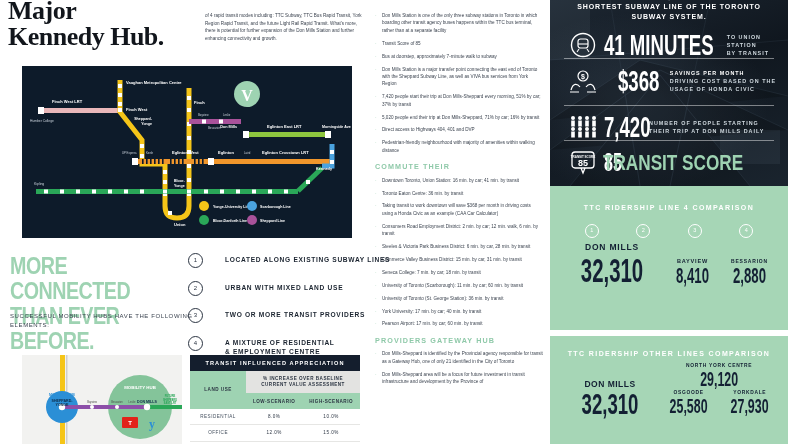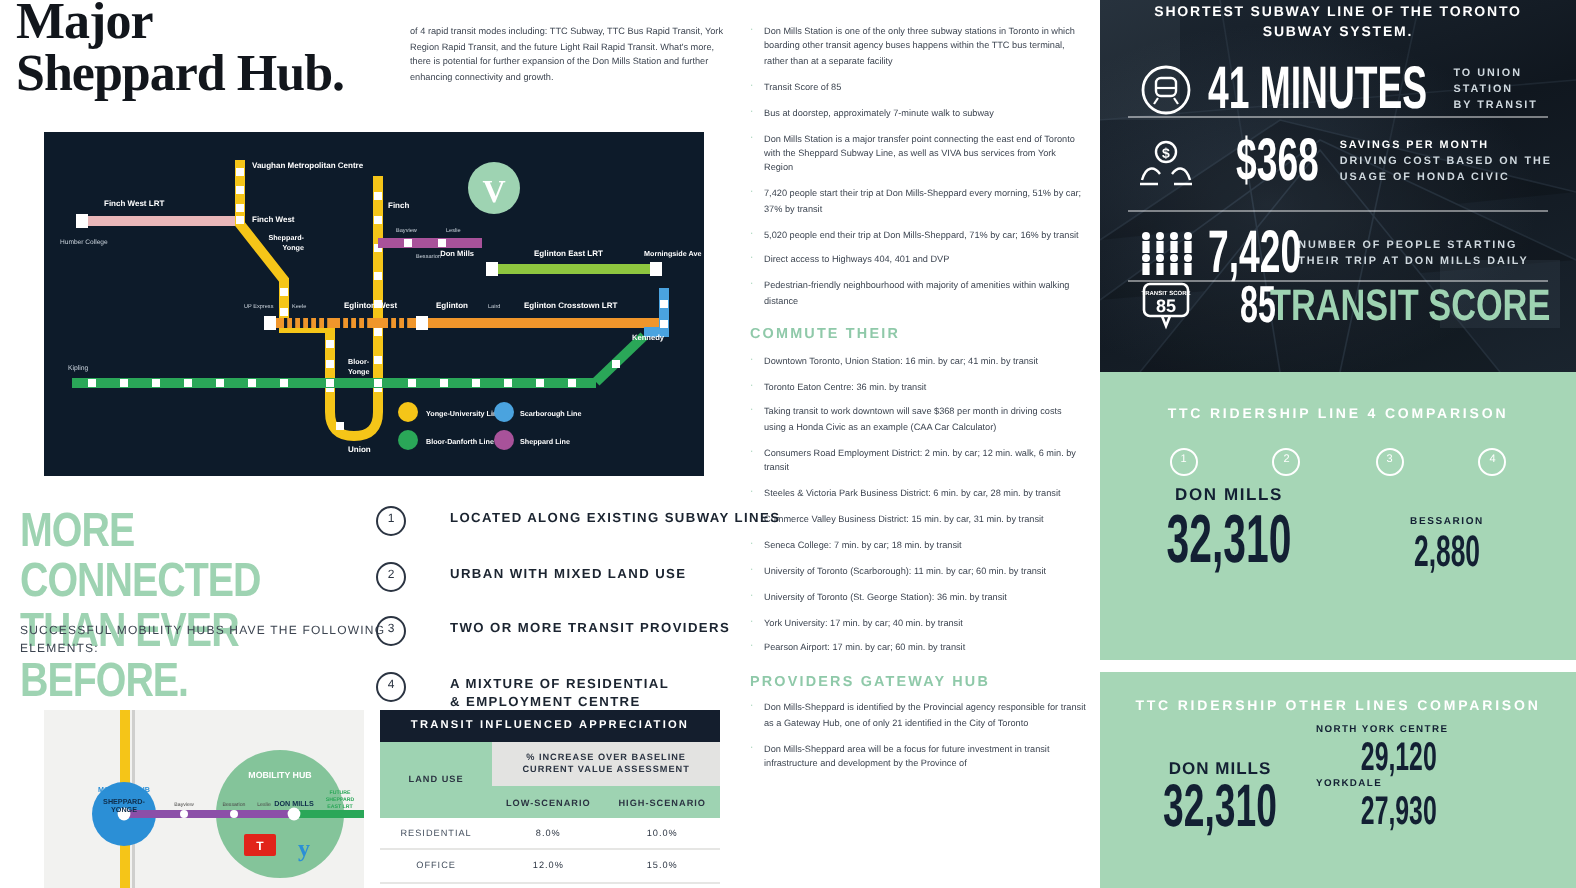--- a/index.html
+++ b/index.html
@@ -151,37 +151,37 @@
   .st .vl{
     font-weight:700;color:#132033;
     transform:scaleX(0.60);transform-origin:center top;
     white-space:nowrap;line-height:1;
   }
 
   .o-wrap{display:flex;margin:6px 12px 0 12px;align-items:flex-start;}
   .o-left{flex:0 0 96px;text-align:center;padding-top:16px;}
   .o-right{flex:1;}
   .o-grid{display:flex;}
-  .o-cell{flex:1;}
+  .o-cell{flex:1;text-align:center;}
   .o-cell .nm{font-size:4.9px;font-weight:700;letter-spacing:0.7px;color:#132033;}
   .o-cell .vl{
     font-weight:700;color:#132033;font-size:20px;line-height:22px;
     transform:scaleX(0.62);transform-origin:center top;white-space:nowrap;
   }
 </style>
 </head>
 <body>
 
 <div class="page">
 
   <div class="left-col">
 
     <div class="title">
       <div>Major</div>
-      <div>Sheppard Hub.</div>
+      <div>Kennedy Hub.</div>
     </div>
 
     <div class="intro-col">of 4 rapid transit modes including: TTC Subway, TTC Bus Rapid Transit, York Region Rapid Transit, and the future Light Rail Rapid Transit. What's more, there is potential for further expansion of the Don Mills Station and further enhancing connectivity and growth.</div>
 
     <div class="bullets-col">
       <div id="facts-list">
           <div class="bul">
             <div class="dot">·</div>
             <div class="txt">Don Mills Station is one of the only three subway stations in Toronto in which boarding other transit agency buses happens within the TTC bus terminal, rather than at a separate facility</div>
           </div>
@@ -587,21 +587,21 @@
           </svg>
         </div>
         <div class="big" style="font-size:30px;">7,420</div>
         <div class="lbl" style="margin-left:-30px;">
           <div>NUMBER OF PEOPLE STARTING</div>
           <div>THEIR TRIP AT DON MILLS DAILY</div>
         </div>
       </div>
       <div class="divider" style="top:140px;"></div>
 
-      <div class="stat" style="top:137px;gap:16px;">
+      <div class="stat" style="top:147px;">
         <div class="ico">
           <svg width="30" height="28" viewBox="0 0 30 28">
             <rect x="4" y="3" width="22" height="16" rx="3" fill="none" stroke="#fff" stroke-width="1.3"></rect>
             <path d="M13 19 L15 24 L17 19" fill="none" stroke="#fff" stroke-width="1.3"></path>
             <text x="15" y="8.5" fill="#fff" font-size="3" font-weight="bold" text-anchor="middle" font-family="Liberation Sans, sans-serif">TRANSIT SCORE</text>
             <text x="15" y="17" fill="#fff" font-size="9" font-weight="bold" text-anchor="middle" font-family="Liberation Sans, sans-serif">85</text>
           </svg>
         </div>
         <div class="big" style="font-size:26px;">85</div>
         <div class="ts-word" style="margin-left:-30px;">TRANSIT SCORE</div>
@@ -613,20 +613,24 @@
       <div class="rank-row" id="rank-row">
           <div class="rank">1</div>
           <div class="rank">2</div>
           <div class="rank">3</div>
           <div class="rank">4</div>
         </div>
       <div class="st-row" id="chart1-row">
           <div class="st">
             <div class="nm" style="font-size: 8.5px;">DON MILLS</div>
             <div class="vl" style="font-size: 34px; line-height: 36px;">32,310</div>
+          </div>
+          <div class="st">
+            <div class="nm" style="font-size: 5.6px;">BAYVIEW</div>
+            <div class="vl" style="font-size: 22px; line-height: 24px;">8,410</div>
           </div>
           <div class="st">
             <div class="nm" style="font-size: 5px;">BESSARION</div>
             <div class="vl" style="font-size: 22px; line-height: 24px;">2,880</div>
           </div>
         </div>
     </div>
     <div class="gspacer"></div>
 
     <div class="green2">
@@ -638,20 +642,24 @@
         </div>
         <div class="o-right" id="chart2-grid">
             <div class="o-grid">
               <div class="o-cell">
                 <div class="nm">NORTH YORK CENTRE</div>
                 <div class="vl">29,120</div>
               </div>
             </div>
             <div class="o-grid">
               <div class="o-cell">
+                <div class="nm">OSGOODE</div>
+                <div class="vl">25,580</div>
+              </div>
+              <div class="o-cell">
                 <div class="nm">YORKDALE</div>
                 <div class="vl">27,930</div>
               </div>
             </div>
           </div>
       </div>
     </div>
   </div>
 </div>
 

